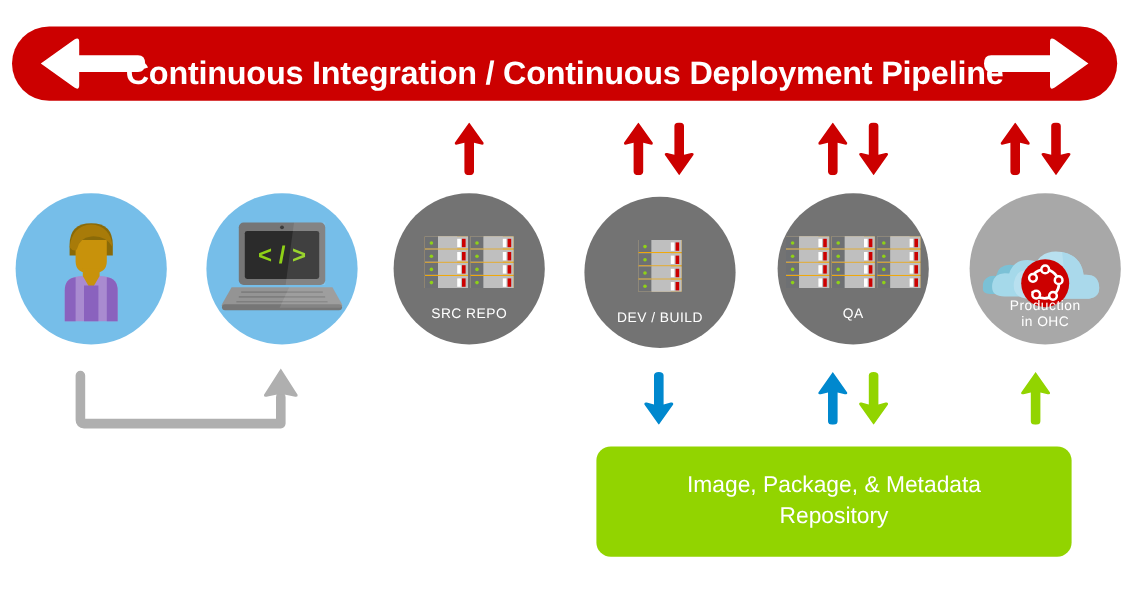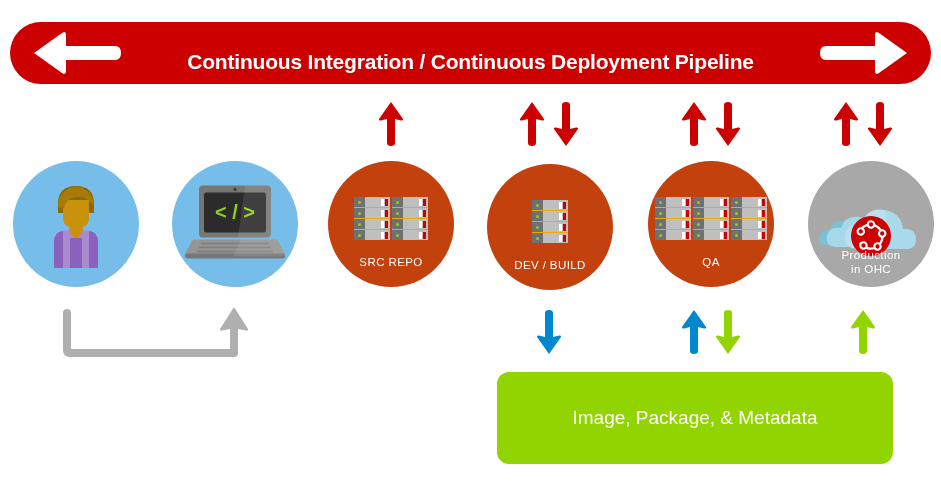--- a/index.html
+++ b/index.html
@@ -7,37 +7,37 @@
   #stage{position:relative;width:941px;height:500px;background:#ffffff;}
 
   
   .pipeline-bar{
     position:absolute;left:10px;top:22px;width:921px;height:62px;
     background:#CC0000;border-radius:31px;
   }
   .pipeline-title{
     position:absolute;left:0;top:0;width:921px;height:79px;
     display:flex;align-items:center;justify-content:center;
-    color:#ffffff;font-size:21px;font-weight:bold;letter-spacing:-0.2px;
+    color:#ffffff;font-size:27px;font-weight:bold;letter-spacing:-0.2px;
     white-space:nowrap;
   }
   .bar-arrow{position:absolute;top:50%;transform:translateY(-50%);}
   .bar-arrow svg{display:block;}
   .bar-arrow-left{left:22px;}
   .bar-arrow-right{right:22px;}
 
   
   .node{position:absolute;border-radius:50%;}
   .node-label{
     position:absolute;left:0;width:100%;text-align:center;
     color:#ffffff;font-size:11.5px;font-weight:normal;letter-spacing:0.4px;
     line-height:13px;
   }
   .c-blue{background:#76BEE9;}
-  .c-orange{background:#c2410c;}
+  .c-orange{background:#737373;}
   .c-gray{background:#A8A8A8;}
 
   
   .person{position:absolute;left:50%;top:50%;transform:translate(-50%,-50%);width:86px;height:88px;}
 
   
   .laptop{position:absolute;left:50%;top:50%;transform:translate(-50%,-52%);width:104px;height:78px;}
 
   
   .racks{position:absolute;left:50%;transform:translateX(-50%);display:flex;gap:2px;}
@@ -450,16 +450,17 @@
 
   <span class="varrow" style="left:850px;top:310px;">
     <svg width="26" height="44" viewBox="0 0 26 44">
       <path d="M13 0 L25 17 Q25.5 19 23 18.5 L17 17 L17 41 Q17 44 13 44 Q9 44 9 41 L9 17 L3 18.5 Q0.5 19 1 17 Z" fill="#92D400"></path>
     </svg>
   </span>
 
   <div class="repo-box">
     <div class="repo-text">
       <div>Image, Package, &amp; Metadata</div>
+      <div>Repository</div>
     </div>
   </div>
 
 </div>
 
 </body></html>

